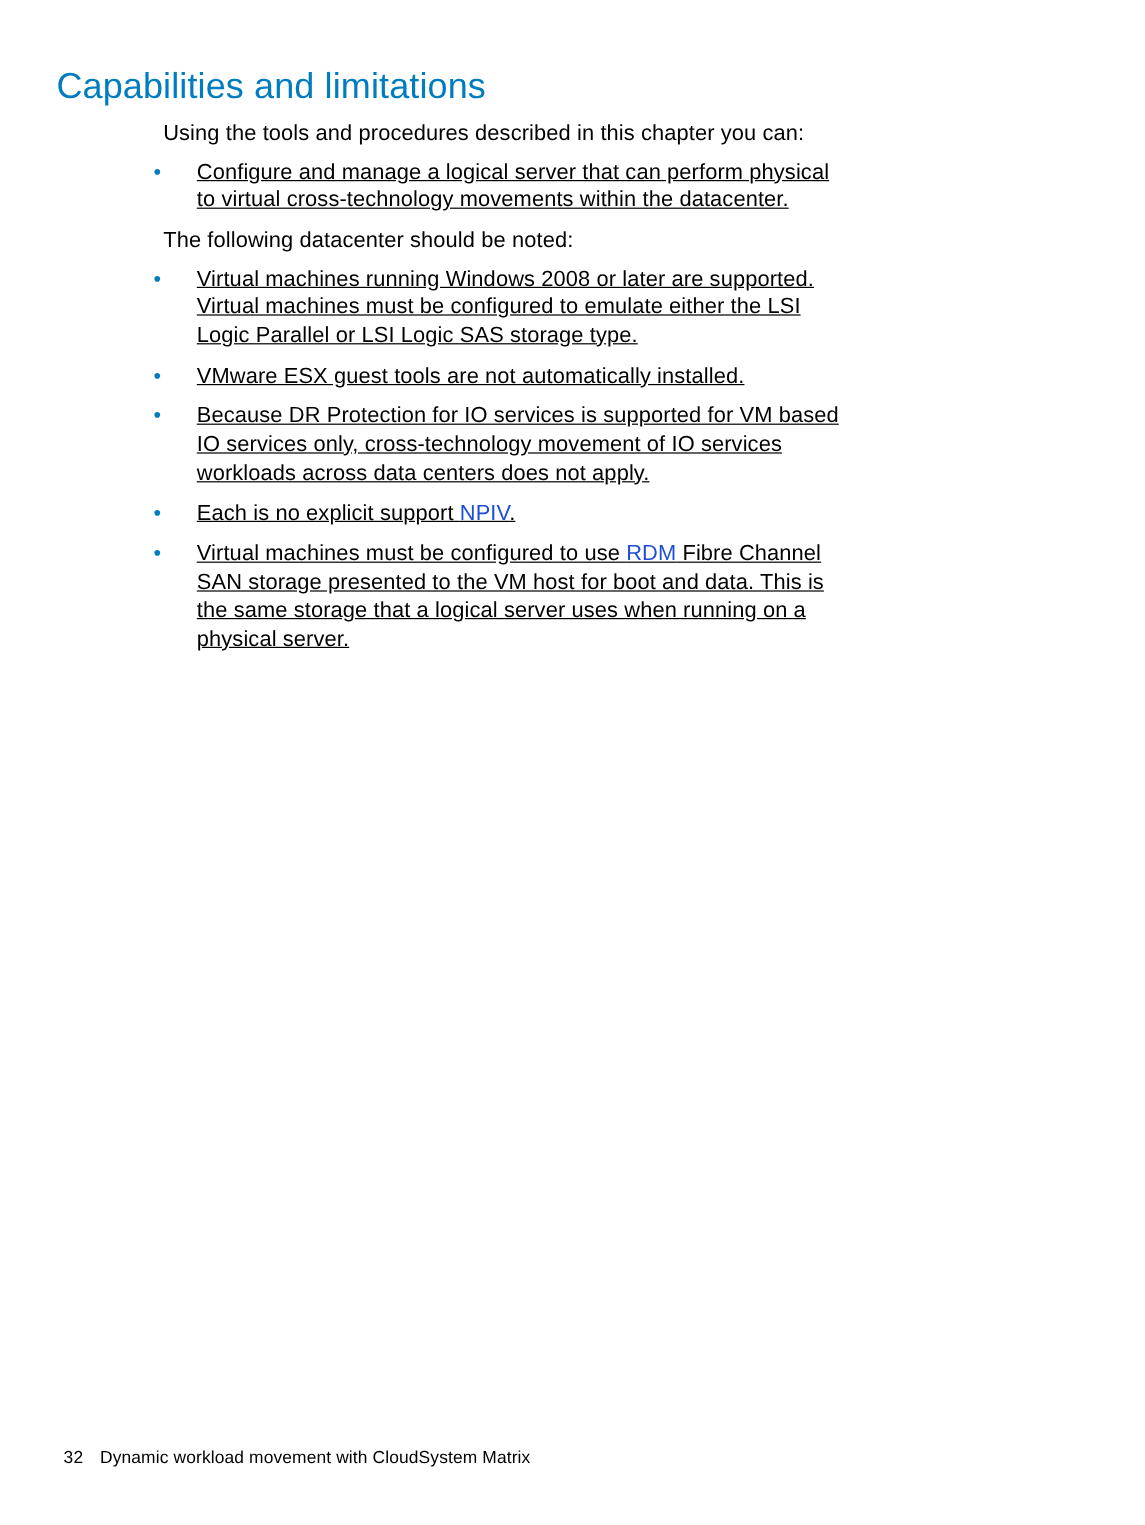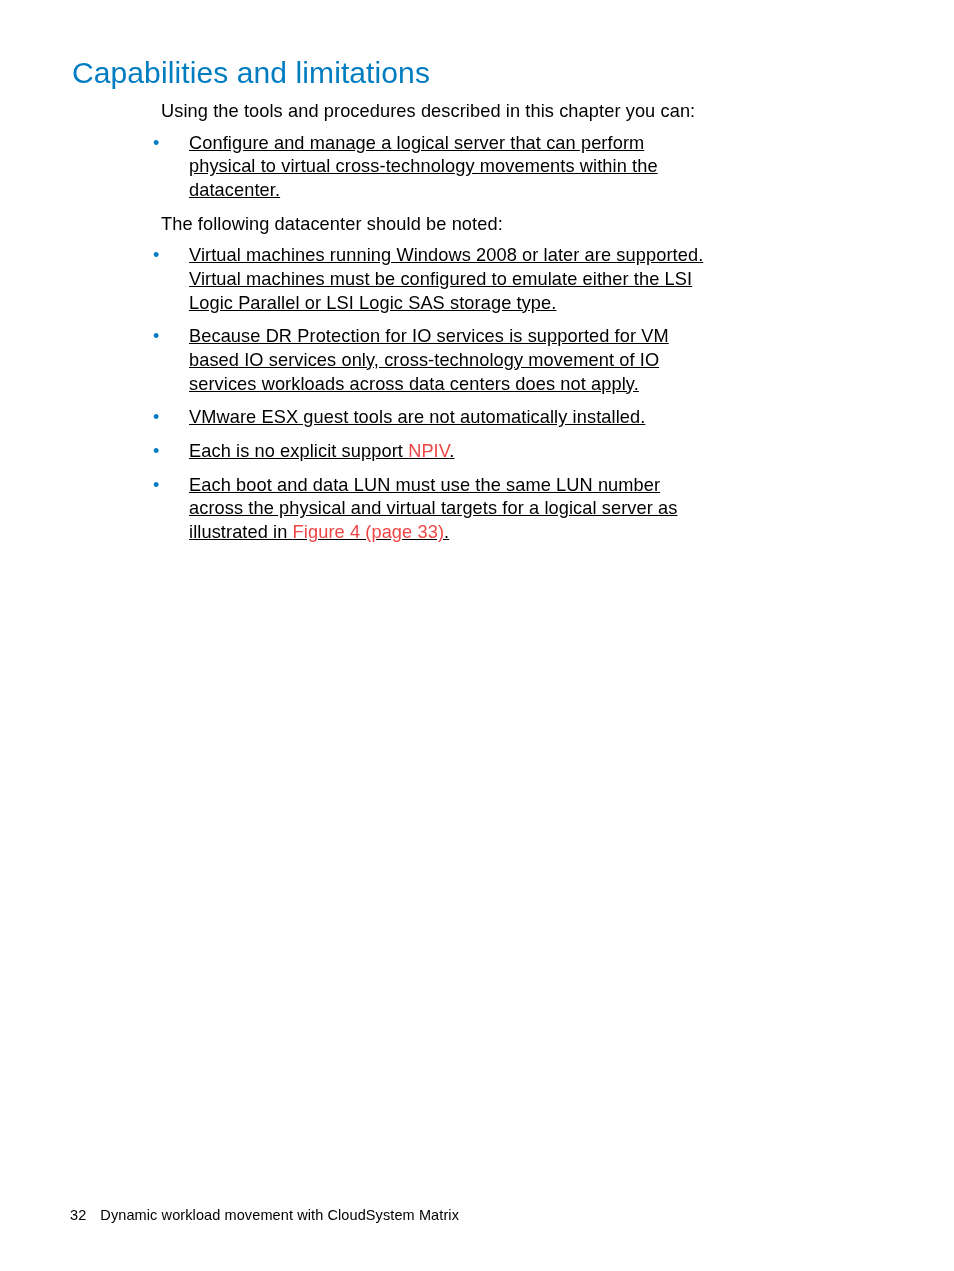--- a/index.html
+++ b/index.html
@@ -12,21 +12,21 @@
     font-family: "Helvetica Neue", "Arial Narrow", Arial, sans-serif;
     font-stretch: condensed;
     color: #000000;
     letter-spacing: 0.1px;
   }
   .page {
     position: relative;
     width: 762px;
     height: 1271px;
     box-sizing: border-box;
-    padding: 56px 54px 0 72px;
+    padding: 56px 54px 0 47px;
   }
   h2.section-heading {
     color: #007cc1;
     font-weight: 400;
     font-size: 30px;
     margin: 0 0 10px 0;
     font-stretch: condensed;
   }
   .body-block {
     margin-left: 77px;
@@ -50,26 +50,26 @@
   ul.bullets > li::before {
     content: "•";
     position: absolute;
     left: 4px;
     top: 0px;
     color: #007cc1;
     font-size: 18px;
     line-height: 1.3;
   }
   a.xref {
-    color: #ef4444;
+    color: #1d4ed8;
     text-decoration: none;
   }
   .footer {
     position: absolute;
-    left: 70px;
+    left: 53px;
     bottom: 48px;
     font-size: 14.5px;
     color: #000;
   }
   .footer .pnum {
     margin-right: 14px;
   }
 </style>
 </head>
 <body>
@@ -83,24 +83,24 @@
     <p class="lead">Using the tools and procedures described in this chapter you can:</p>
 
     <ul class="bullets">
       <li>Configure and manage a logical server that can perform physical to virtual cross-technology movements within the datacenter.</li>
     </ul>
 
     <p class="lead">The following datacenter should be noted:</p>
 
     <ul class="bullets">
       <li>Virtual machines running Windows 2008 or later are supported. Virtual machines must be configured to emulate either the LSI Logic Parallel or LSI Logic SAS storage type.</li>
+      <li>VMware ESX guest tools are not automatically installed.</li>
       <li>Because DR Protection for IO services is supported for VM based IO services only, cross-technology movement of IO services workloads across data centers does not apply.</li>
-      <li>VMware ESX guest tools are not automatically installed.</li>
       <li><span>Each is no explicit support </span><a class="xref" href="#">NPIV</a><span>.</span></li>
-      <li><span>Each boot and data LUN must use the same LUN number across the physical and virtual targets for a logical server as illustrated in </span><a class="xref" href="#">Figure 4 (page 33)</a><span>.</span></li>
+      <li><span>Virtual machines must be configured to use </span><a class="xref" href="#">RDM</a><span> Fibre Channel SAN storage presented to the VM host for boot and data. This is the same storage that a logical server uses when running on a physical server.</span></li>
     </ul>
 
   </div>
 
   <div class="footer">
     <span class="pnum">32</span><span>Dynamic workload movement with CloudSystem Matrix</span>
   </div>
 
 </div>
 

